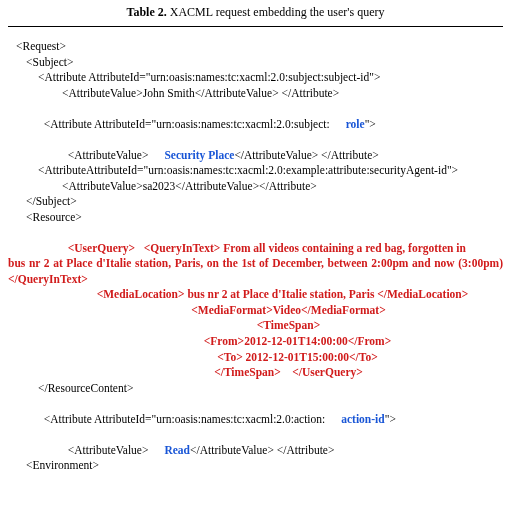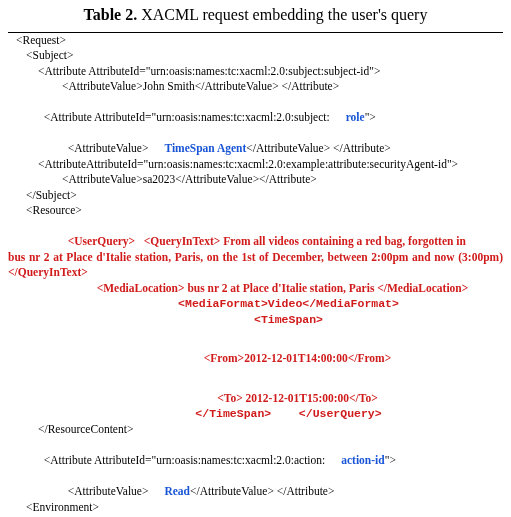--- a/index.html
+++ b/index.html
@@ -8,34 +8,34 @@
     font-family: "Times New Roman", Times, serif;
     font-size: 11.5px;
     line-height: 1.35;
     color: #000;
     background: #fff;
     width: 511px;
     box-sizing: border-box;
   }
   .caption {
     text-align: center;
-    font-size: 16px;
+    font-size: 12px;
     margin-bottom: 6px;
   }
   .caption b { font-weight: bold; }
   .box {
     border-top: 1px solid #000;
   }
   .line { white-space: pre-wrap; word-wrap: break-word; }
-  .i0 { padding-left: 8px; }
+  .i0 { padding-left: 8px; margin-top: 12px; }
   .i1 { padding-left: 18px; }
   .i2 { padding-left: 30px; }
   .i3 { padding-left: 54px; }
-  .i4 { padding-left: 66px; font-family: Liberation Mono, monospace; }
-  .i5 { padding-left: 84px; margin-top: 24px; }
+  .i4 { padding-left: 66px; }
+  .i5 { padding-left: 84px; }
   .blue { color: #1855d6; font-weight: bold; margin-left: 16px; }
   .red  { color: #d11b1b; font-weight: bold; text-align: center; }
   .userq { text-align: justify; text-justify: inter-word; padding-left:0; padding-right:0; }
   .uq-indent { padding-left: 54px; }
 </style>
 </head>
 <body>
 
 <div class="caption">
   <b>Table 2.</b>
@@ -46,21 +46,21 @@
 
 <div class="line i0">&lt;Request&gt;</div>
 <div class="line i1">&lt;Subject&gt;</div>
 <div class="line i2">&lt;Attribute AttributeId="urn:oasis:names:tc:xacml:2.0:subject:subject-id"&gt;</div>
 <div class="line i3">&lt;AttributeValue&gt;John Smith&lt;/AttributeValue&gt; &lt;/Attribute&gt;</div>
 
 <div class="line i2">
   <span>&lt;Attribute AttributeId="urn:oasis:names:tc:xacml:2.0:subject:</span><span class="blue">role</span><span>"&gt;</span>
 </div>
 <div class="line i3">
-  <span>&lt;AttributeValue&gt;</span><span class="blue">TimeSpan Agent</span><span>&lt;/AttributeValue&gt; &lt;/Attribute&gt;</span>
+  <span>&lt;AttributeValue&gt;</span><span class="blue">Security Place</span><span>&lt;/AttributeValue&gt; &lt;/Attribute&gt;</span>
 </div>
 
 <div class="line i2">&lt;AttributeAttributeId="urn:oasis:names:tc:xacml:2.0:example:attribute:securityAgent-id"&gt;</div>
 <div class="line i3">&lt;AttributeValue&gt;sa2023&lt;/AttributeValue&gt;&lt;/Attribute&gt;</div>
 <div class="line i1">&lt;/Subject&gt;</div>
 
 <div class="line i1">&lt;Resource&gt;</div>
 
 <div class="line red userq">
   <span class="uq-indent" style="display:inline-block;"></span><span>&lt;UserQuery&gt;</span>&nbsp;&nbsp;&nbsp;<span>&lt;QueryInText&gt;</span><span> From all videos containing a red bag, forgotten in</span>

